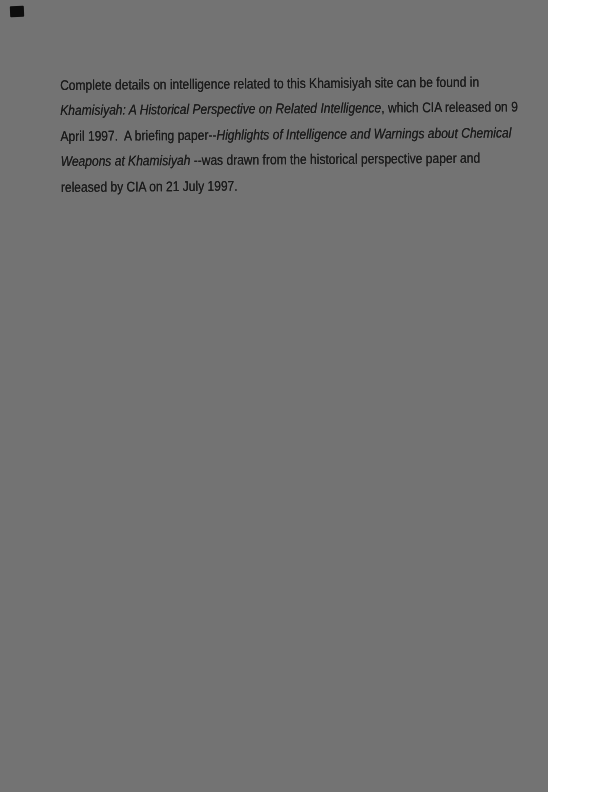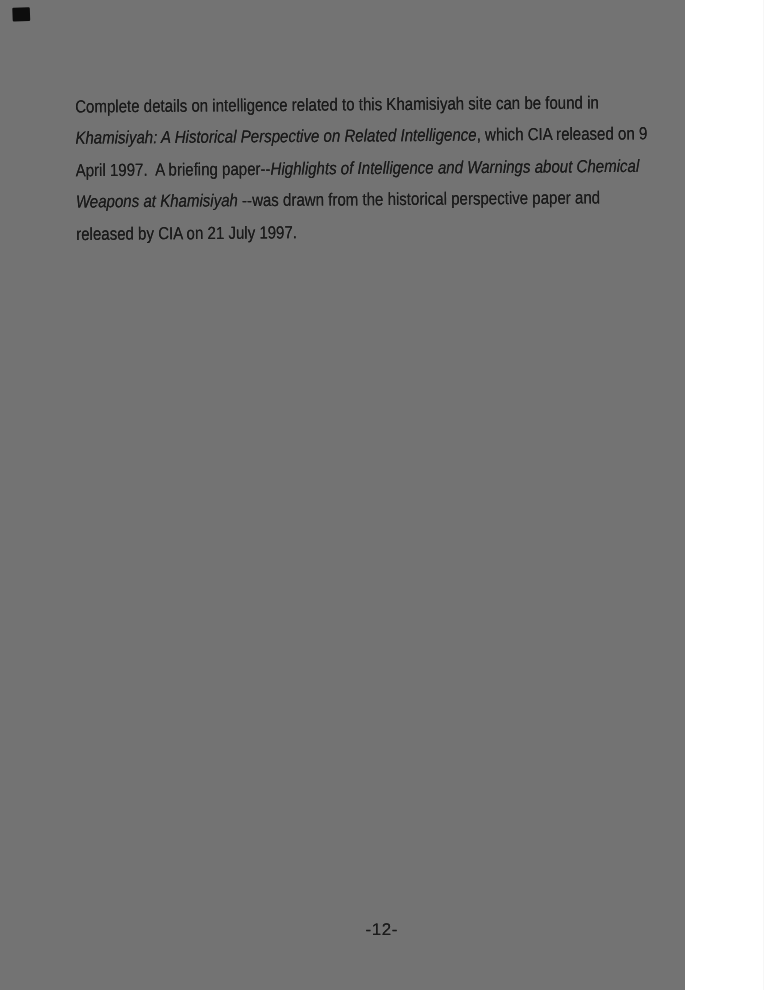--- a/index.html
+++ b/index.html
@@ -63,15 +63,14 @@
   <div class="scan-mark"></div>
 
   <div class="paragraph">
     <div class="text-line"><span>Complete details on intelligence related to this Khamisiyah site can be found in</span></div>
     <div class="text-line"><span class="it">Khamisiyah: A Historical Perspective on Related Intelligence</span><span>, which CIA released on 9</span></div>
     <div class="text-line"><span>April 1997.  A briefing paper--</span><span class="it">Highlights of Intelligence and Warnings about Chemical</span></div>
     <div class="text-line"><span class="it">Weapons at Khamisiyah</span><span> --was drawn from the historical perspective paper and</span></div>
     <div class="text-line"><span>released by CIA on 21 July 1997.</span></div>
   </div>
 
-  <div class="page-number">-12-</div>
 
 </div>
 
 </body></html>

